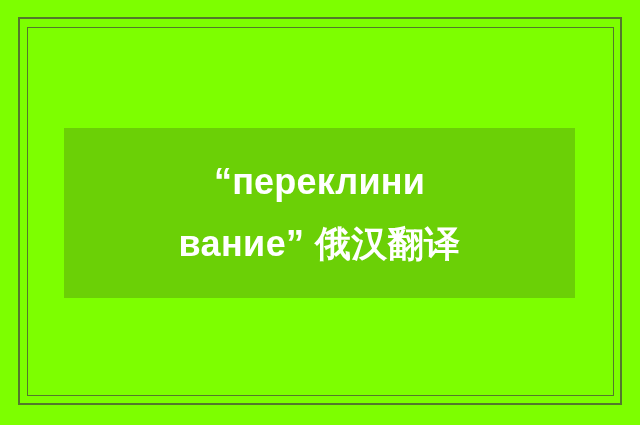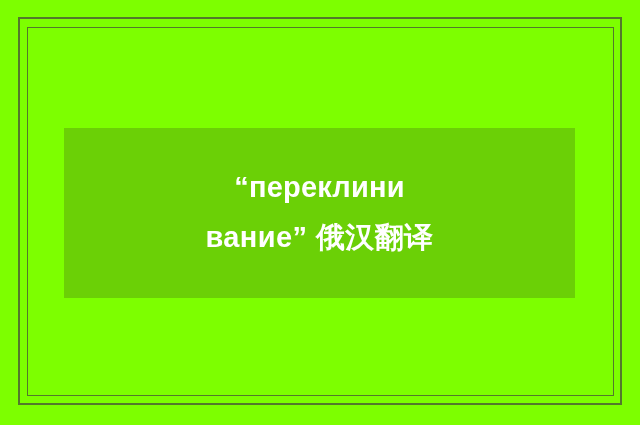--- a/index.html
+++ b/index.html
@@ -41,21 +41,21 @@
     width: 511px;
     height: 170px;
     background: #6bd006;
     display: flex;
     flex-direction: column;
     align-items: center;
     justify-content: center;
   }
   .title-line {
     color: #ffffff;
-    font-size: 29px;
+    font-size: 36px;
     font-weight: bold;
     line-height: 1.72;
     letter-spacing: 0.2px;
     text-align: center;
     white-space: pre;
   }
   .title-line-2 {
     letter-spacing: 0.4px;
   }
 </style>

